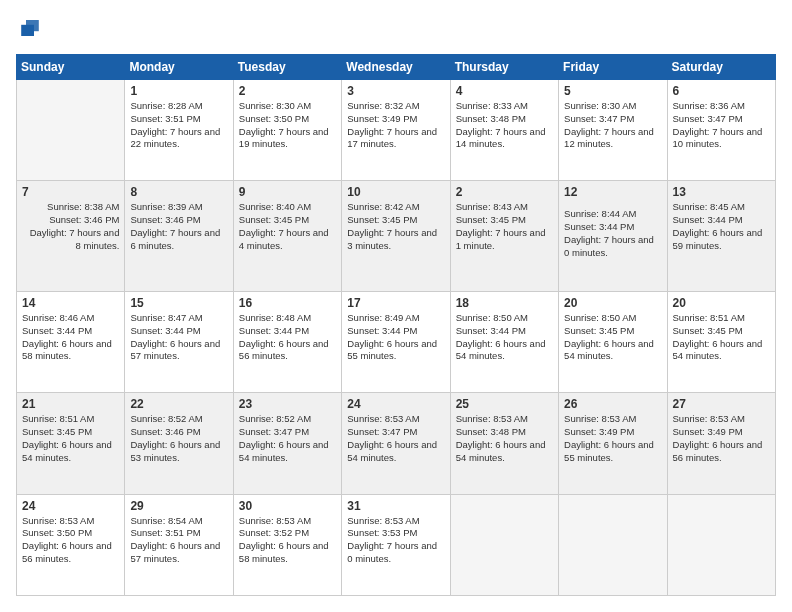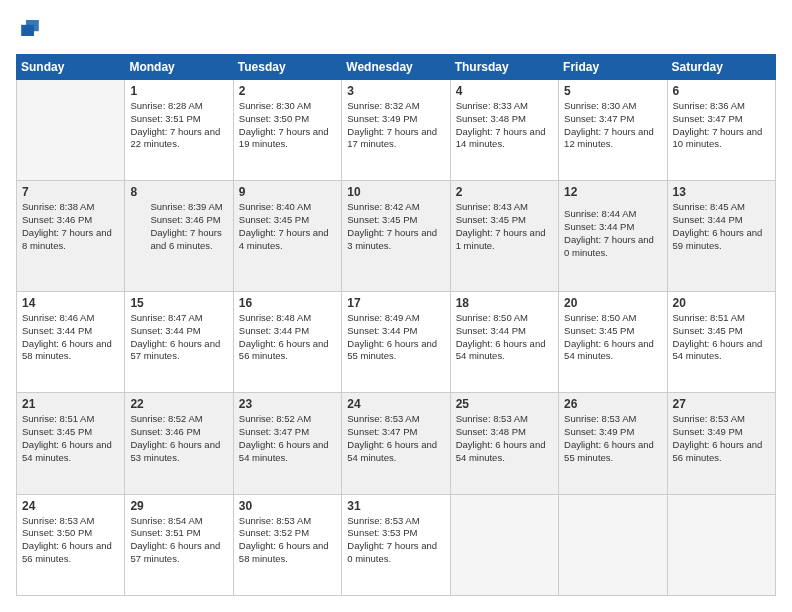--- a/index.html
+++ b/index.html
@@ -157,27 +157,27 @@
           <td>
             <span class="day-number">6</span>
             <div class="day-info" style="white-space: pre-line;">Sunrise: 8:36 AM
 Sunset: 3:47 PM
 Daylight: 7 hours and 10 minutes.</div>
           </td>
         </tr>
         <tr class="row-shaded">
           <td>
             <span class="day-number">7</span>
-            <div class="day-info" style="white-space: pre-line;">Sunrise: 8:38 AM
+            <div class="day-info" style="white-space: pre-line; text-align: right;">Sunrise: 8:38 AM
 Sunset: 3:46 PM
 Daylight: 7 hours and 8 minutes.</div>
           </td>
           <td>
             <span class="day-number">8</span>
-            <div class="day-info" style="white-space: pre-line; margin-left: 20px;">Sunrise: 8:39 AM
+            <div class="day-info" style="white-space: pre-line;">Sunrise: 8:39 AM
 Sunset: 3:46 PM
 Daylight: 7 hours and 6 minutes.</div>
           </td>
           <td>
             <span class="day-number">9</span>
             <div class="day-info" style="white-space: pre-line;">Sunrise: 8:40 AM
 Sunset: 3:45 PM
 Daylight: 7 hours and 4 minutes.</div>
           </td>
           <td>

